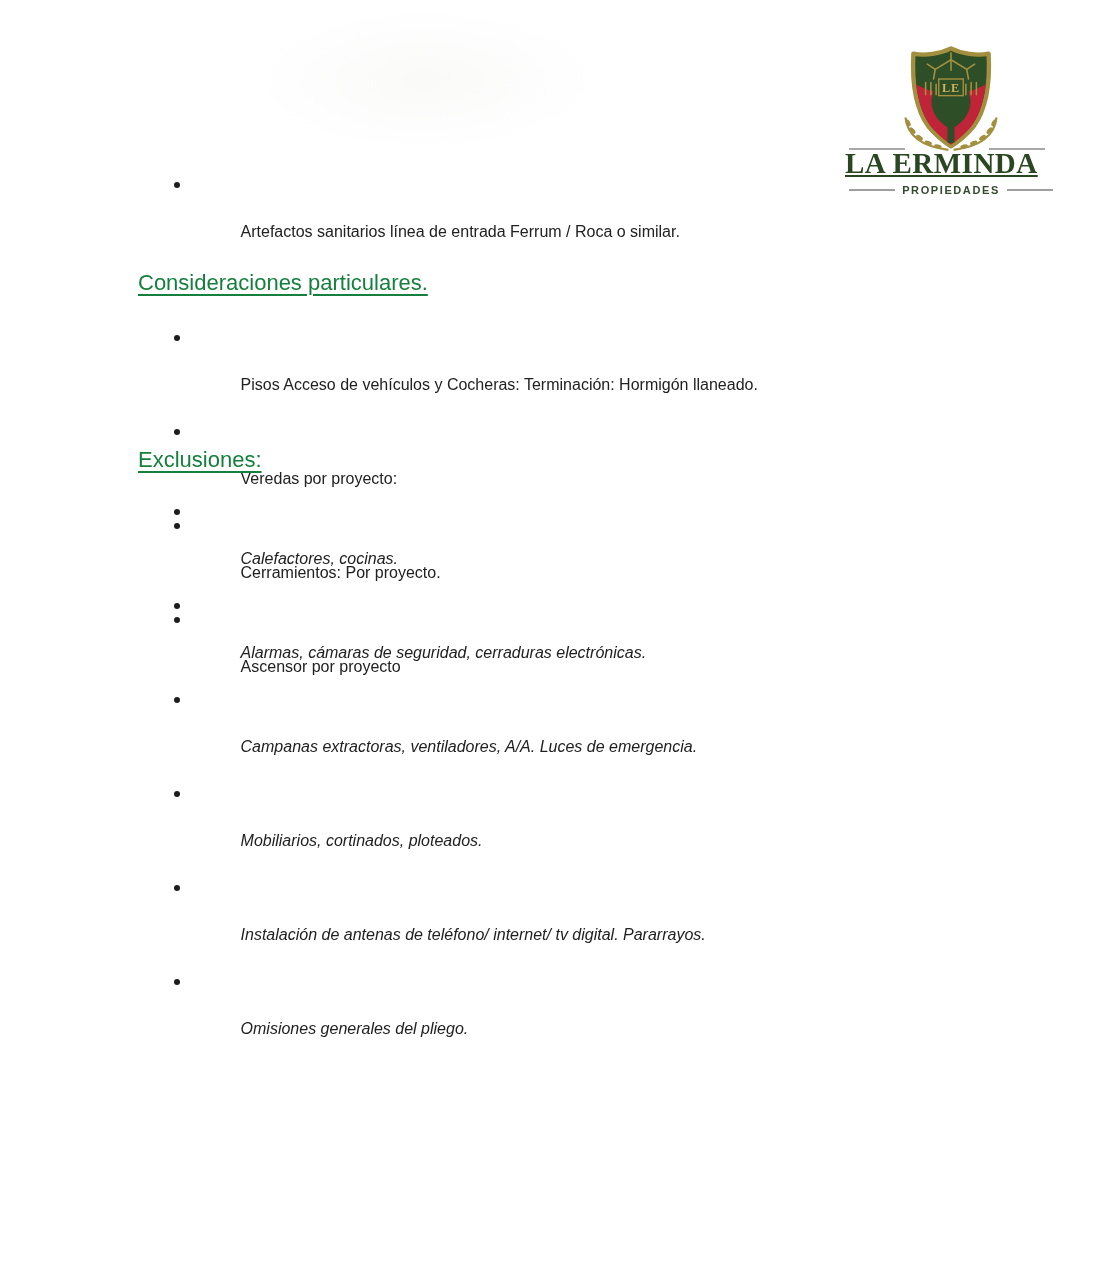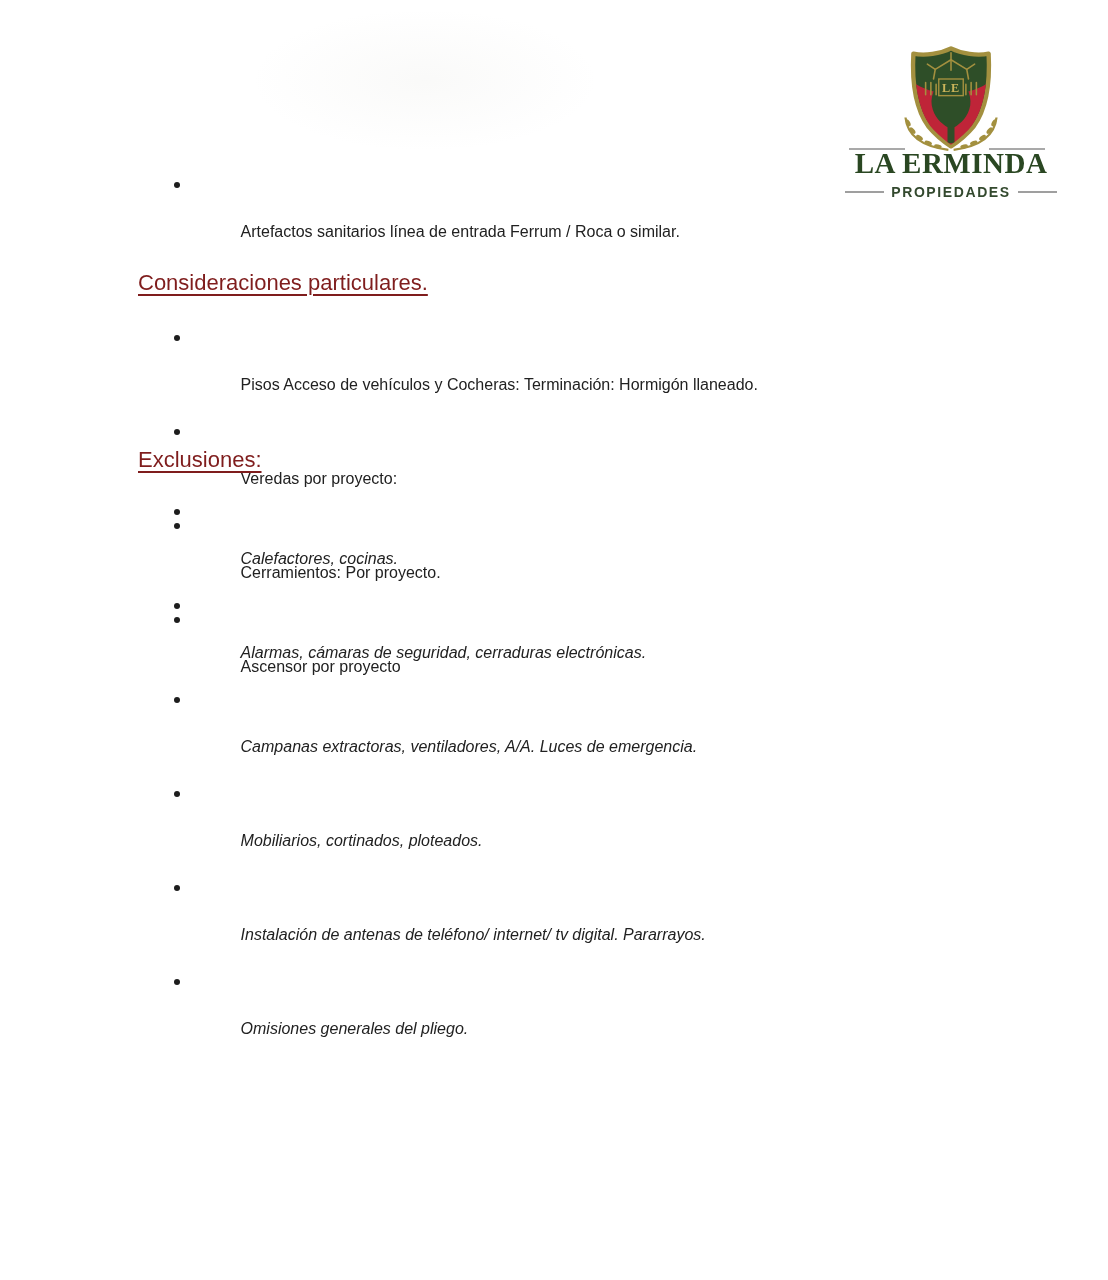--- a/index.html
+++ b/index.html
@@ -9,53 +9,54 @@
   }
 
   
   .erased {
     position:absolute; left:255px; top:10px; width:340px; height:140px;
     background:radial-gradient(ellipse at center, rgba(188,188,176,0.08), rgba(188,188,176,0) 72%);
     border-radius:30px;
   }
 
   
-  .logo { position:absolute; left:845px; top:44px; width:212px; text-align:center; }
+  .logo { position:absolute; left:845px; top:44px; width:212px; text-align:left; }
   .logo .rule { position:absolute; top:104px; height:2px; background:#a9a9a9; }
   .rule-l { left:4px; width:56px; }
   .rule-r { right:12px; width:56px; }
   .crest { display:block; margin:0 auto; width:106px; height:112px; }
   .brand-name {
     font-family:"Liberation Serif", serif; font-weight:700; font-size:29px;
     letter-spacing:0.5px; color:#2a4722; line-height:1; margin-top:-7px;
     white-space:nowrap;
+    text-decoration:underline;
   }
   .brand-tagline { display:flex; align-items:center; justify-content:center; gap:7px; margin-top:6px; }
   .brand-tagline .tl { width:46px; height:2px; background:#9f9f9f; }
   .brand-tagline .tx {
-    font-size:14px; font-weight:700; letter-spacing:1.6px; color:#33492e; white-space:nowrap;
+    font-size:11px; font-weight:700; letter-spacing:1.6px; color:#33492e; white-space:nowrap;
   }
 
   
   .doc-list { position:absolute; left:138px; list-style:none; margin:0; padding:0; width:880px; }
   .doc-list li {
     position:relative; padding-left:67px; line-height:23.5px; font-size:16px;
     color:#212121; white-space:pre-wrap;
   }
   .bullet {
     position:absolute; left:36px; top:9px; width:6px; height:6px;
     border-radius:50%; background:#1d1d1d;
   }
   .intro  { top:173px; }
   .list-a { top:326px; }
   .list-b { top:500px;font-style:italic; }
 
   .sec-heading {
     position:absolute; left:138px; margin:0; font-weight:400;
-    font-size:22px; color:#7f1d1d;
+    font-size:22px; color:#15803d;
     text-decoration:underline; text-underline-offset:4px; text-decoration-thickness:2px;
     white-space:nowrap;
   }
   .heading-a { top:270px; }
   .heading-b { top:447px; }
 </style>
 </head>
 <body>
 
 <div class="page">

